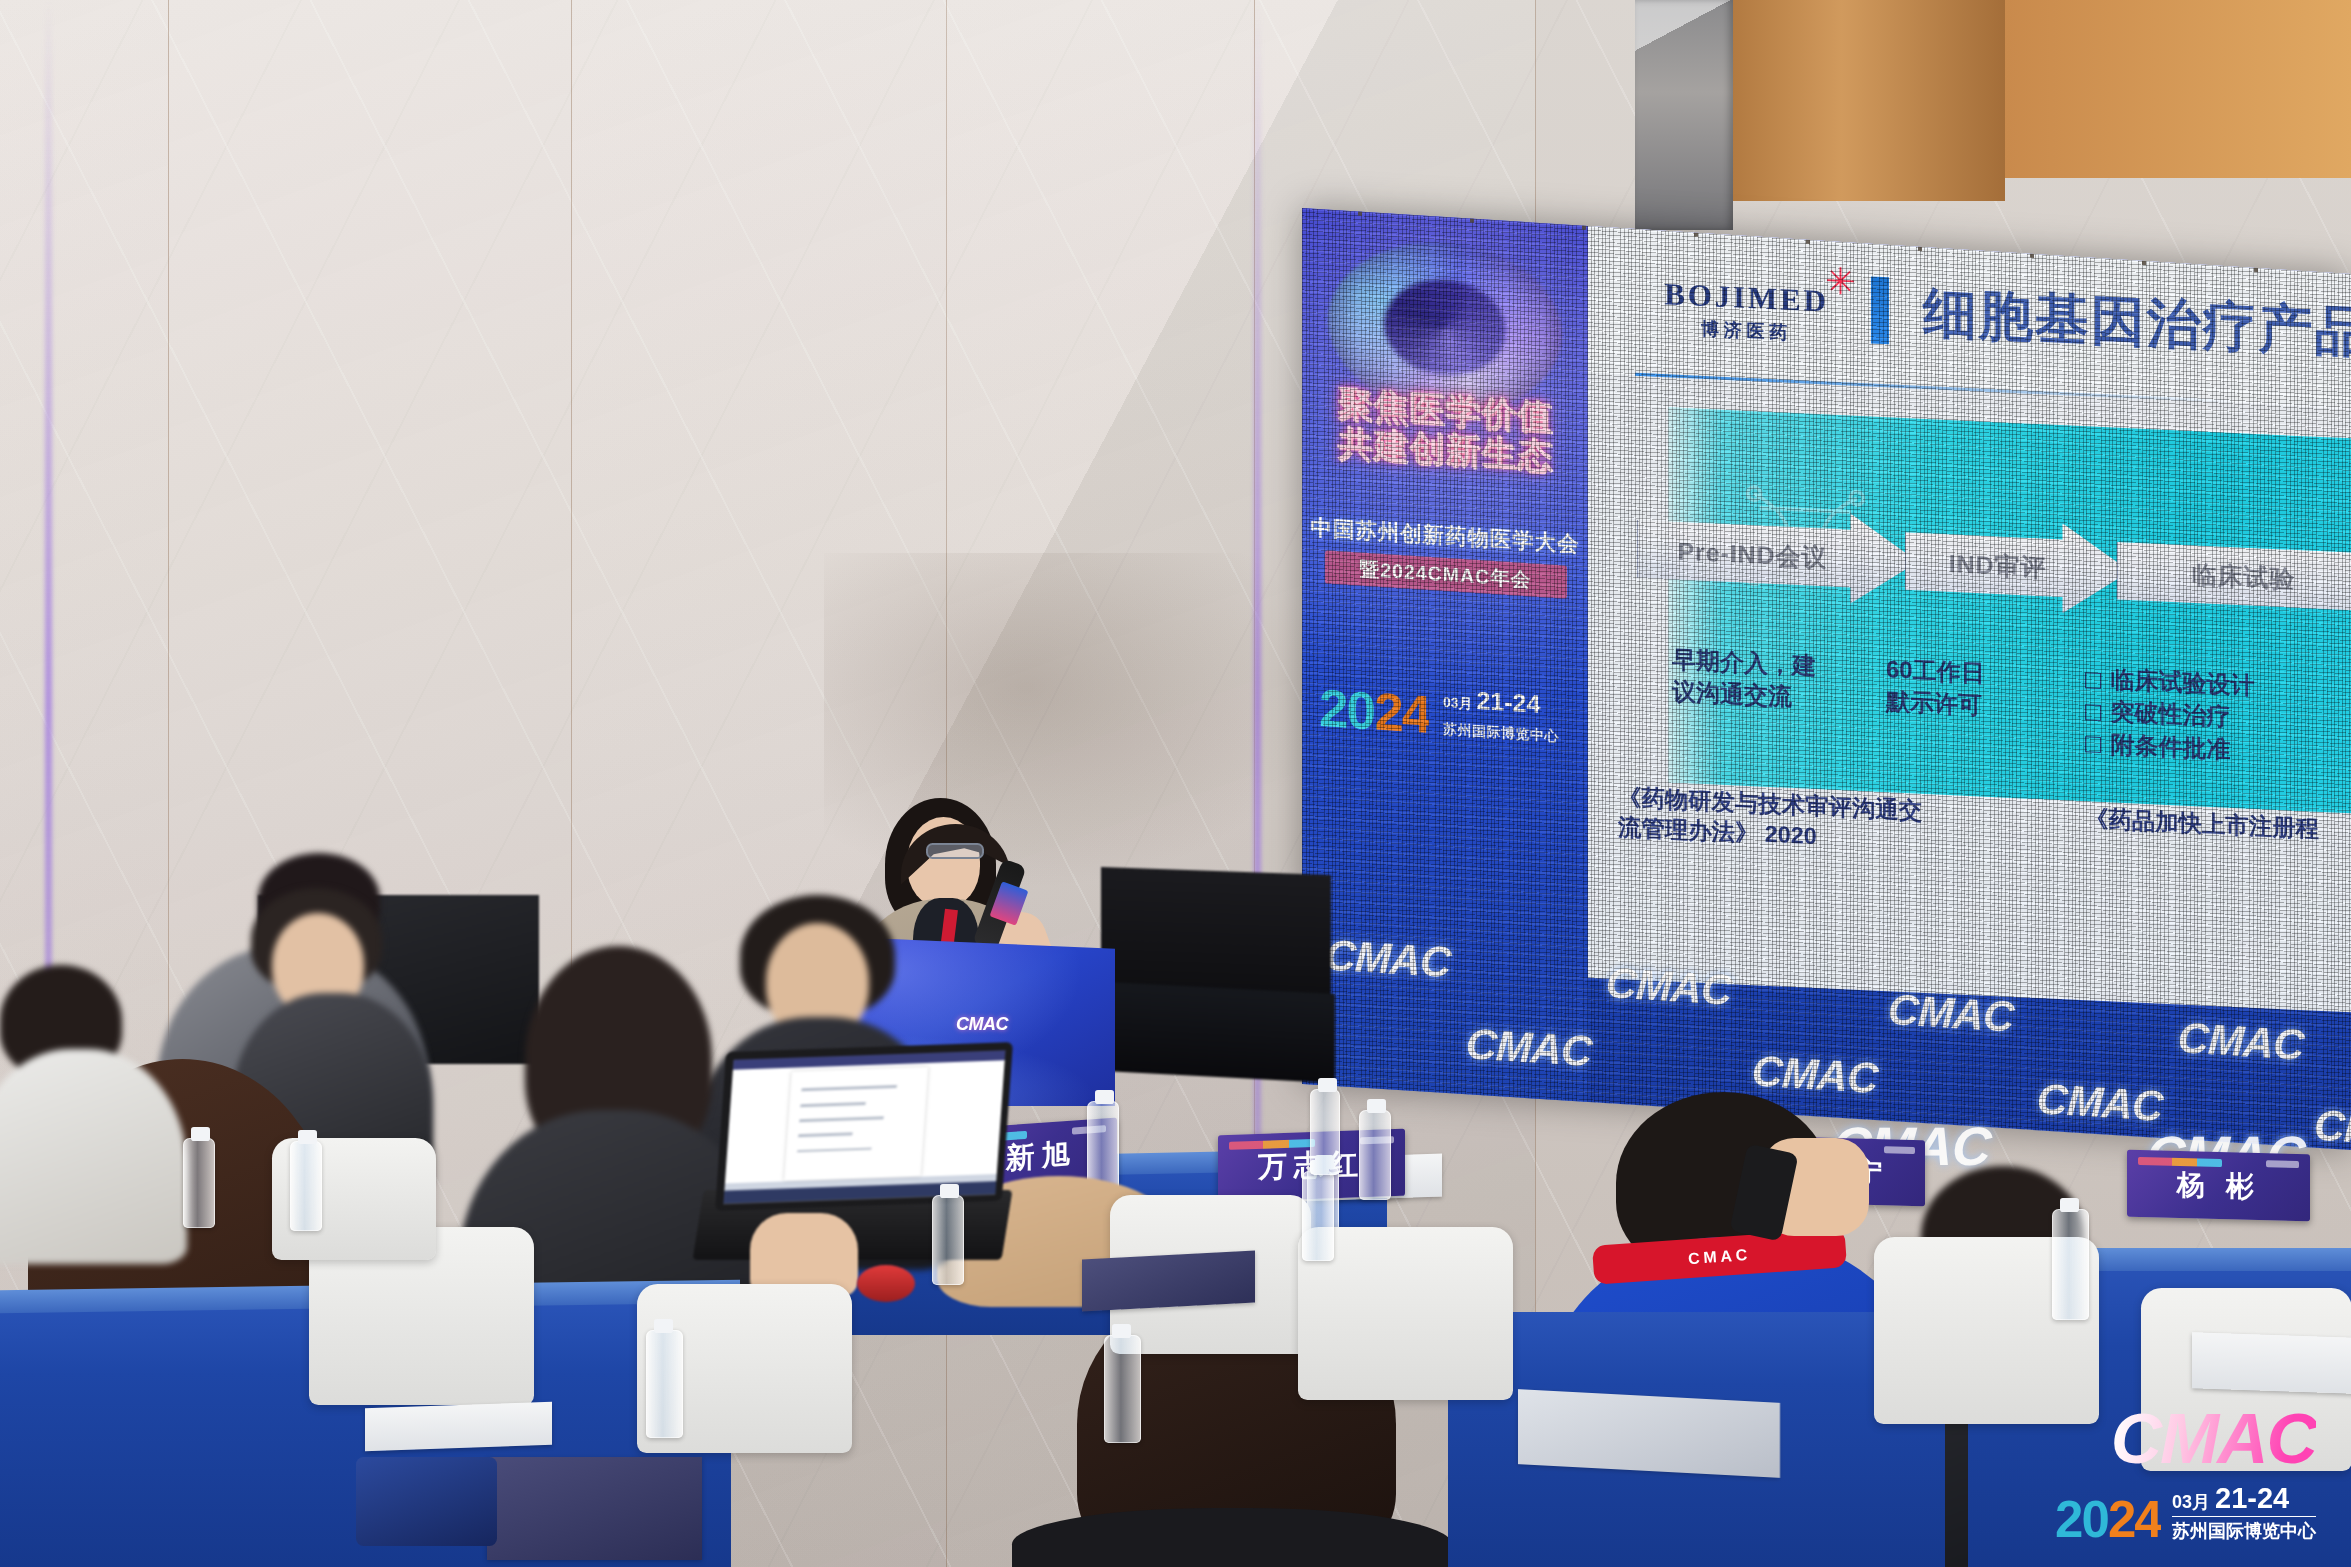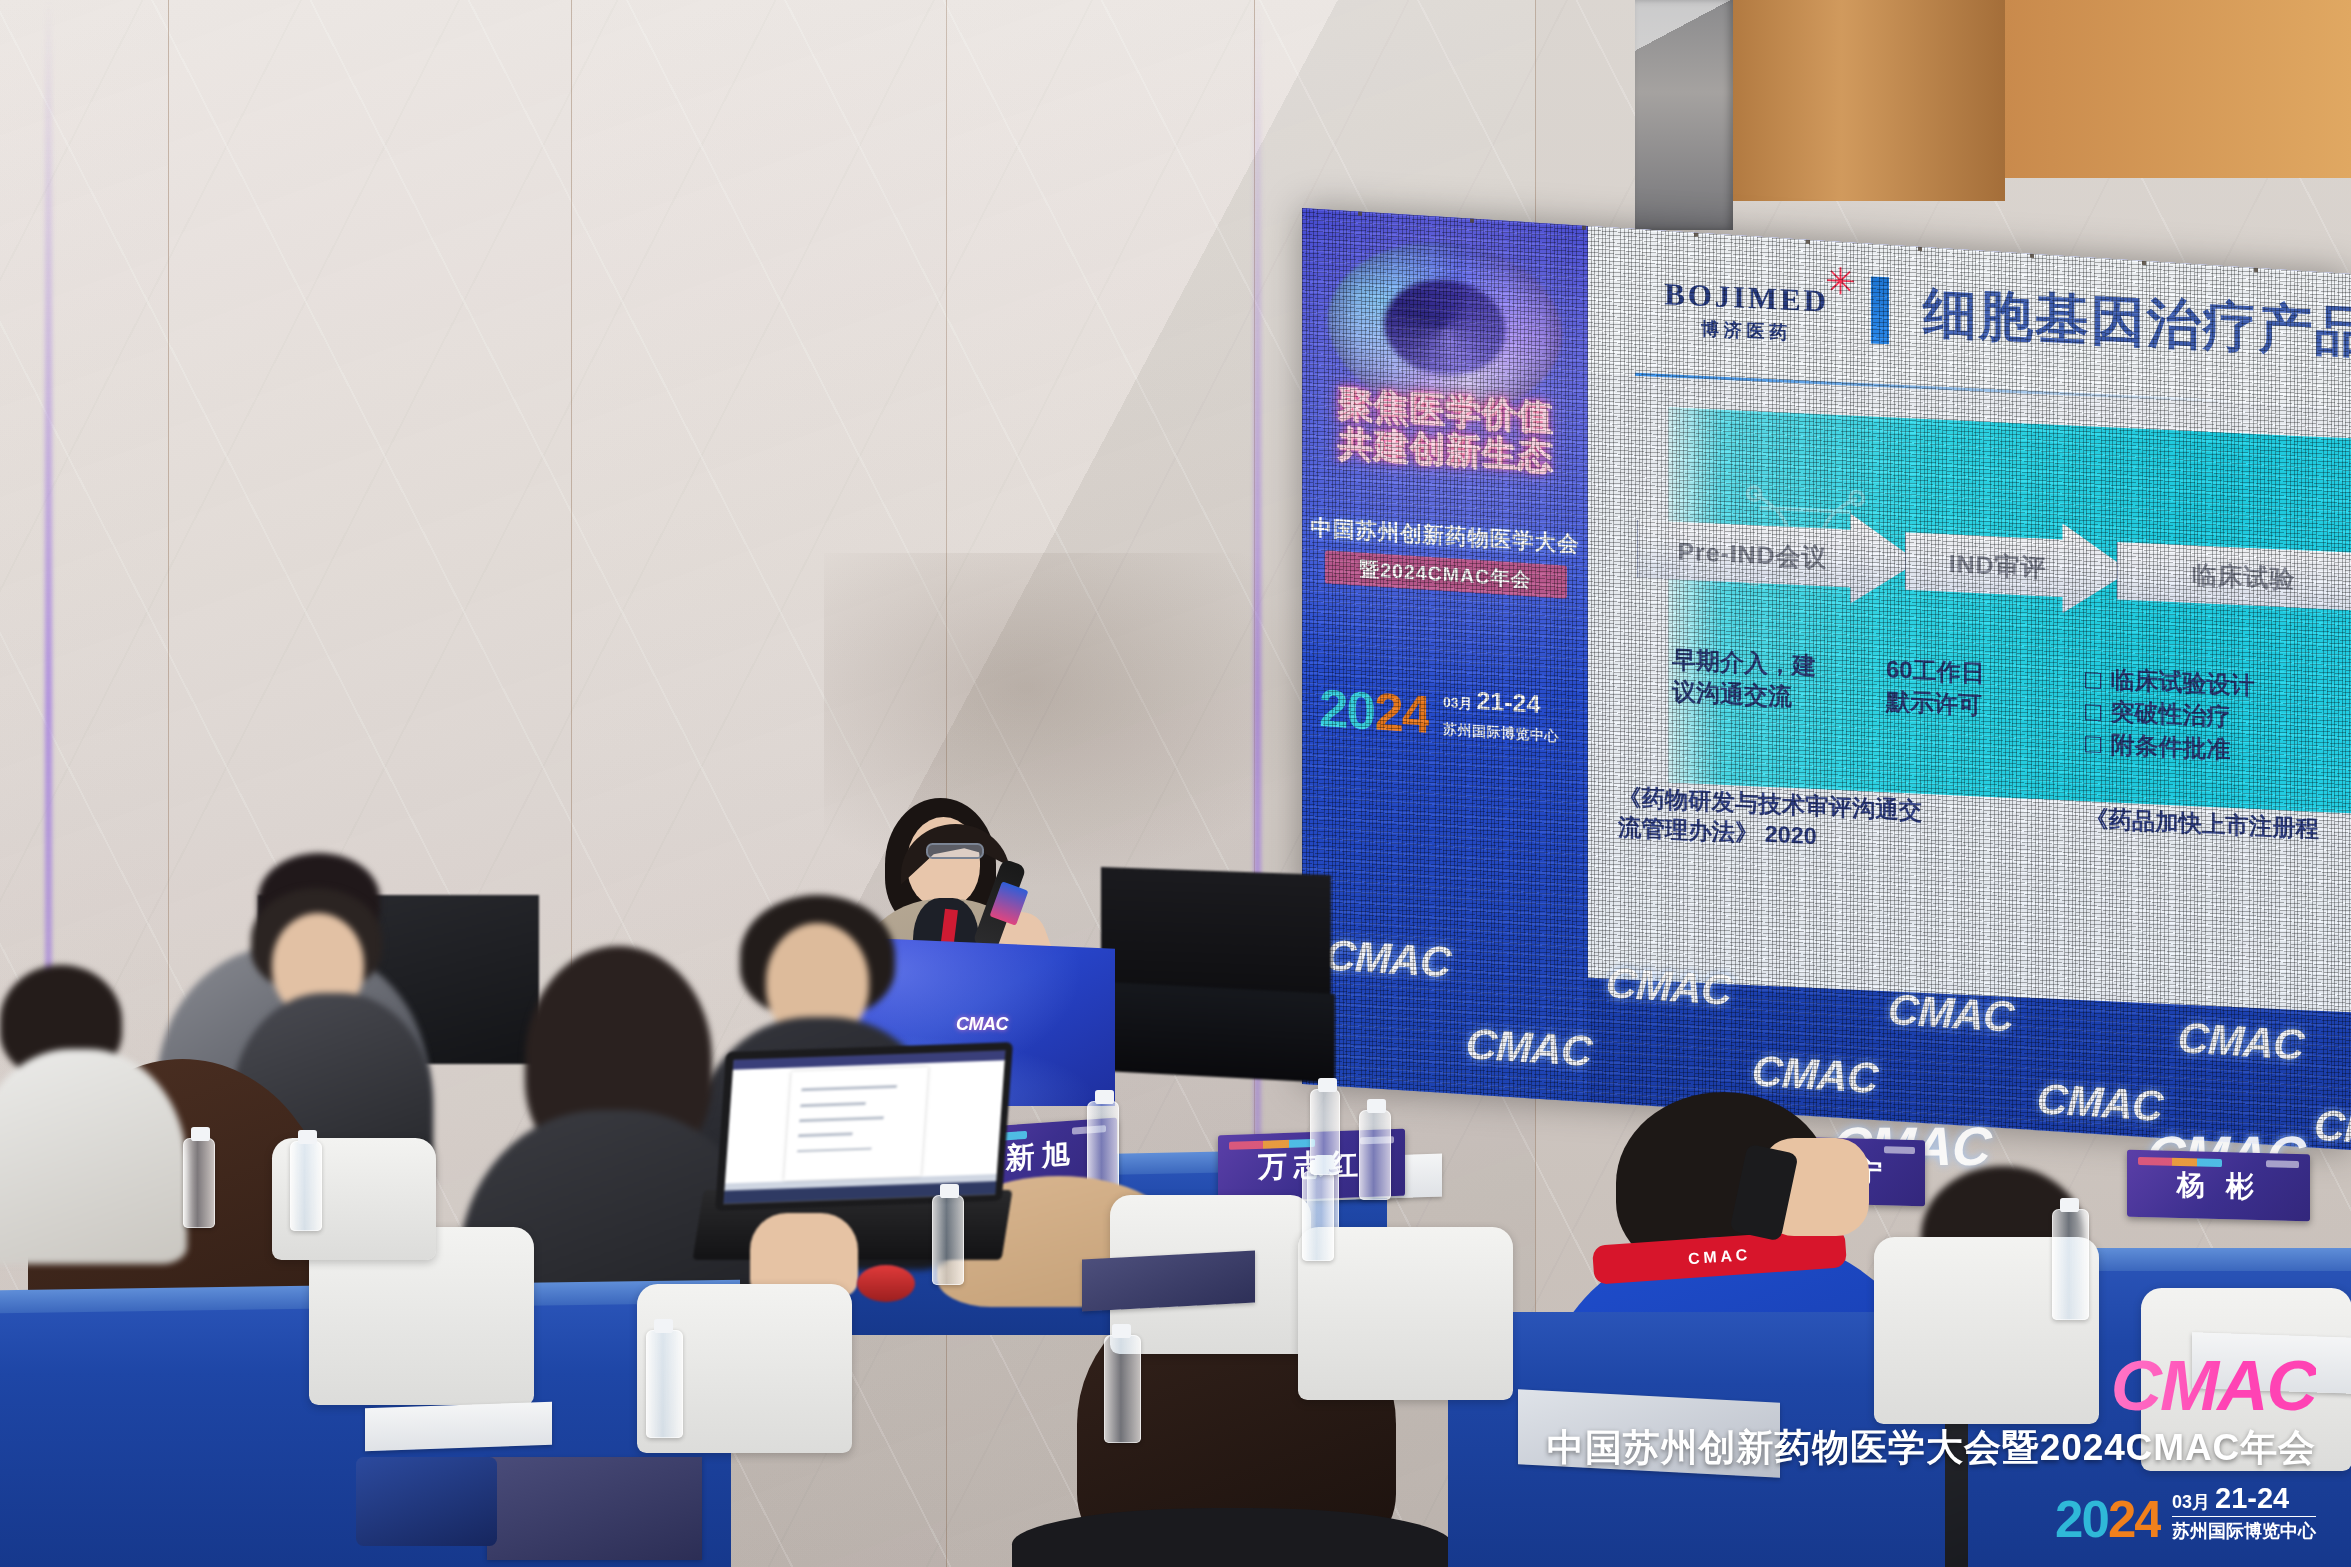--- a/index.html
+++ b/index.html
@@ -608,21 +608,20 @@
   <div class="paper" style="left:365px;top:1405px;width:187px;height:43px;transform:skewY(-2deg);"></div>
   <div class="paper" style="left:487px;top:1457px;width:215px;height:103px;background:linear-gradient(160deg,#4a4c7a,#2c2e55);"></div>
   <div class="paper" style="left:1082px;top:1255px;width:173px;height:52px;background:linear-gradient(160deg,#4d4f7c,#2e3058);transform:skewY(-3deg);"></div>
   <div class="paper" style="left:2192px;top:1335px;width:164px;height:56px;transform:skewY(2deg);"></div>
   <div class="paper" style="left:1518px;top:1396px;width:262px;height:75px;background:linear-gradient(160deg,#dfe3e9,#b9bec8);transform:skewY(3deg);"></div>
 
   <div style="position:absolute;left:356px;top:1457px;width:141px;height:89px;background:linear-gradient(160deg,#2c4a9e,#16265e);border-radius:7.5px;"></div>
 
   <div class="wm">
     <div class="wm-cmac">CMAC</div>
-    <div class="wm-cn">中国苏州创新药物医学大会暨2024CMAC年会</div>
     <div class="wm-foot">
       <div class="wm-year">2024</div>
       <div class="wm-dates">
         <div class="wm-d1">
           <span>03月</span>
           <b>21-24</b>
         </div>
         <div class="wm-d2">苏州国际博览中心</div>
       </div>
     </div>

